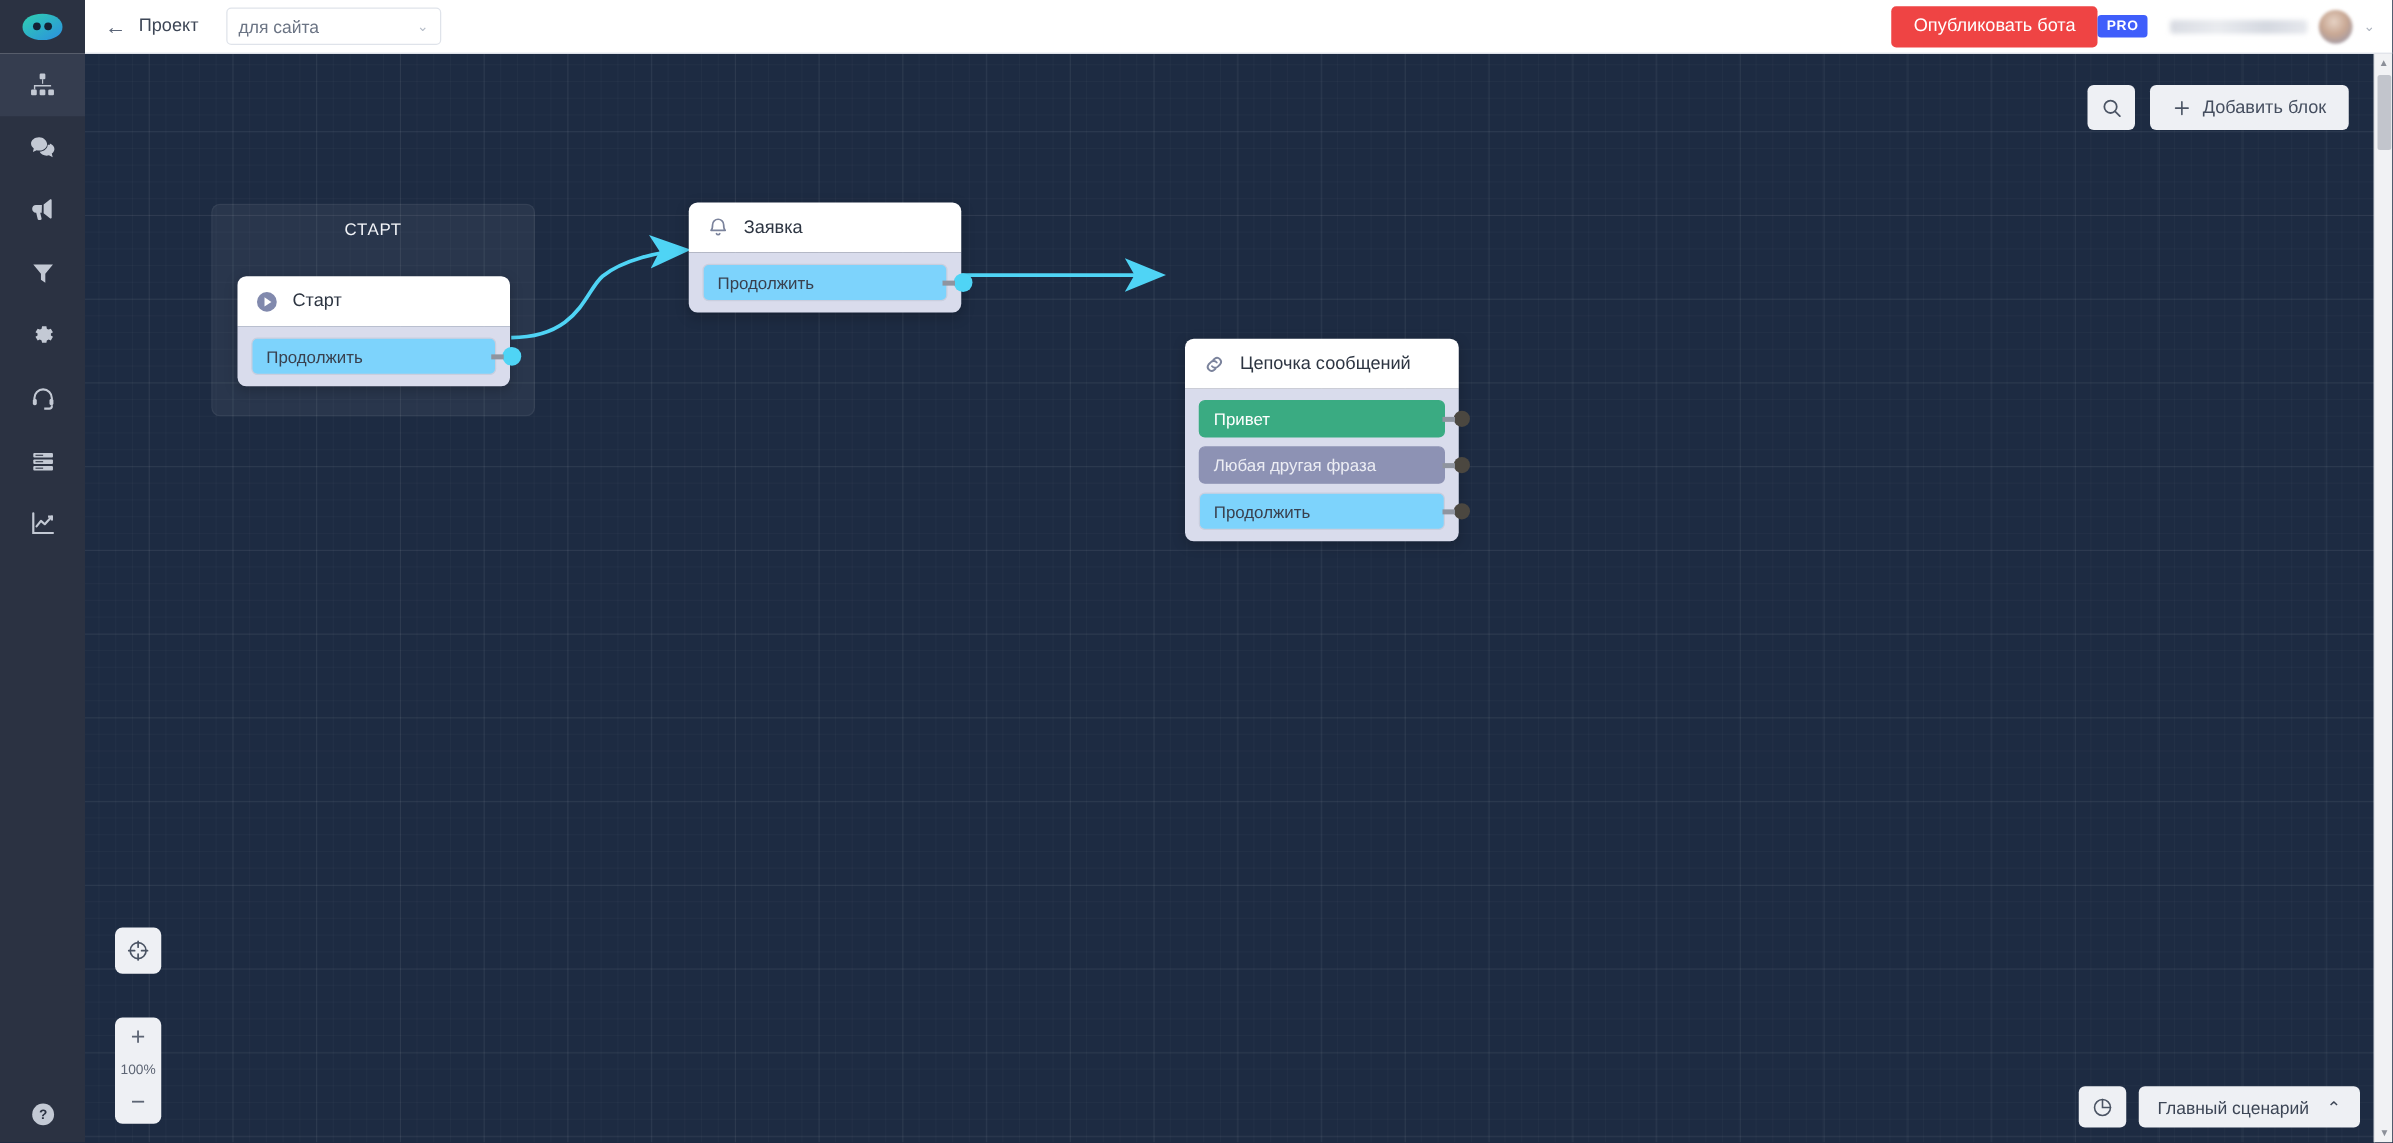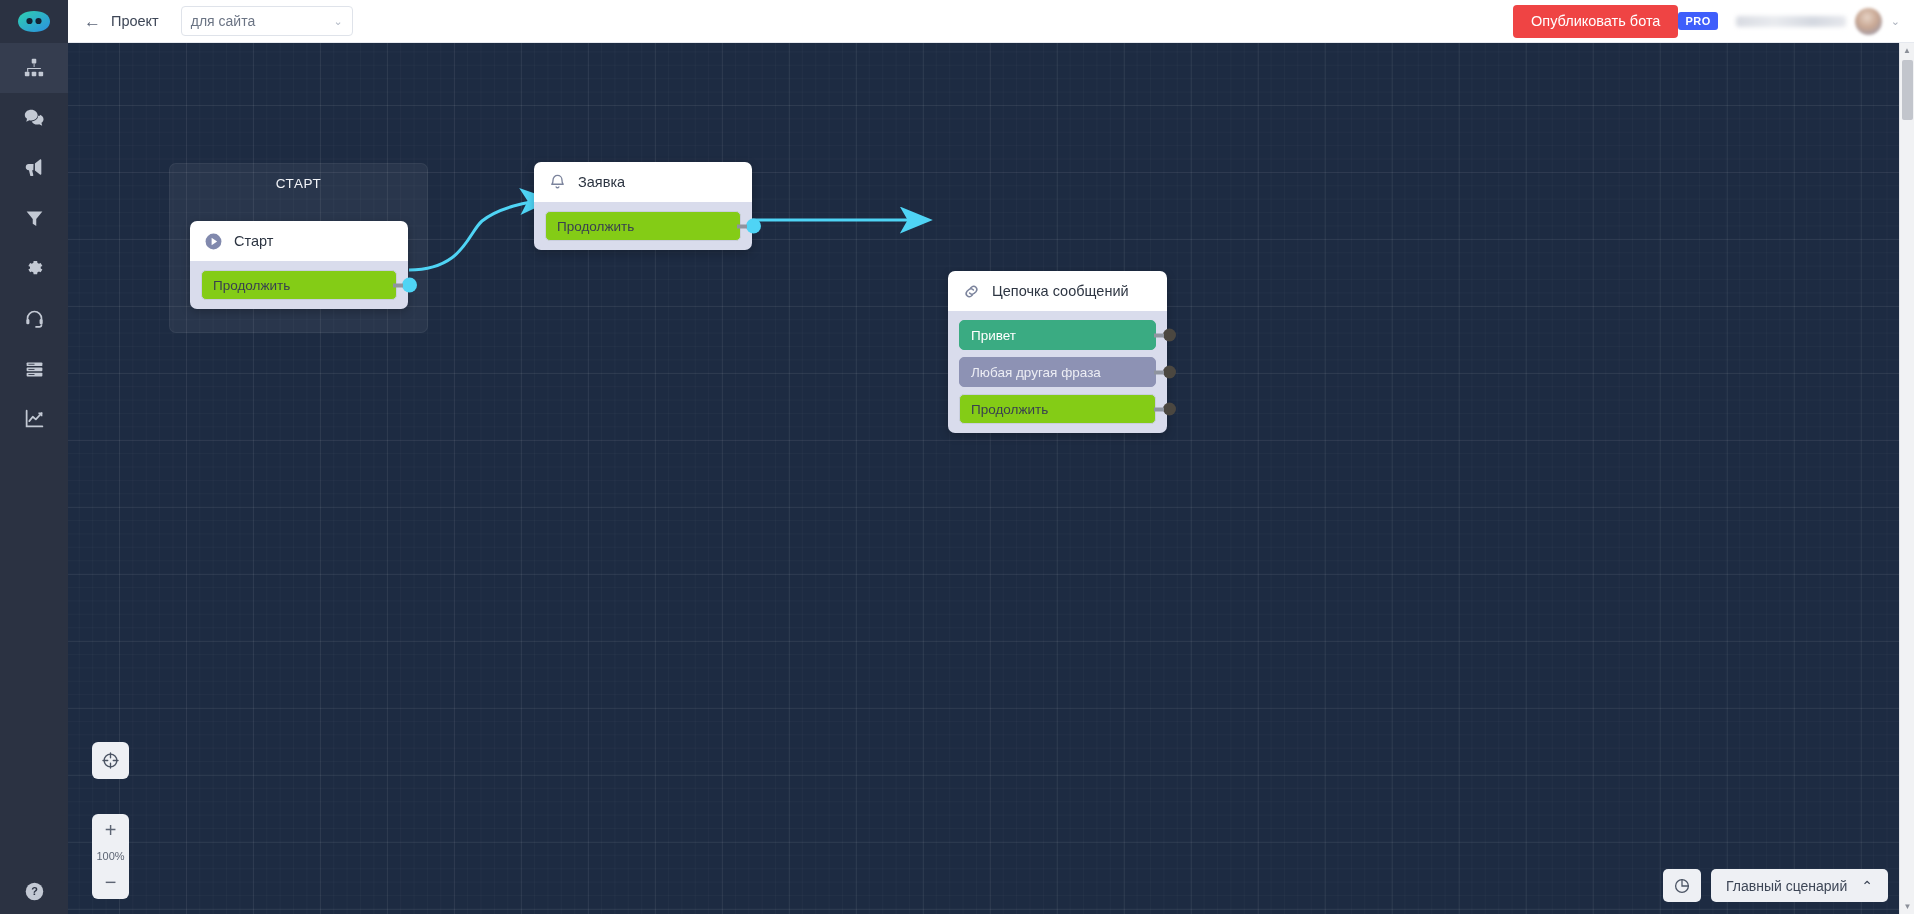--- a/index.html
+++ b/index.html
@@ -154,21 +154,21 @@
   }
   .node-title { font-size: 14.5px; color: #2d3542; white-space: nowrap; }
   .node-body {
     background: #d9dcec; border-radius: 0 0 7px 7px; padding: 9px 11px;
     display: flex; flex-direction: column; gap: 7px;
   }
   .chip {
     height: 30px; border-radius: 5px; display: flex; align-items: center;
     padding: 0 11px; font-size: 13.5px; position: relative;
   }
-  .chip.plain { background: #84cc16; border: 1px solid #c9cede; color: #39414f; }
+  .chip.plain { background: #7dd3fc; border: 1px solid #c9cede; color: #39414f; }
   .chip.green { background: #3aab82; color: #ffffff; border: 1px solid #3aab82;}
   .chip.purple { background: #8d92b4; color: #ecedf4; border: 1px solid #8d92b4;}
 
   
   .port {
     position: absolute; right: -21px; top: 50%; transform: translateY(-50%);
     width: 13px; height: 13px; border-radius: 50%; background: #4b4740;
   }
   .port::before {
     content: ""; position: absolute; left: -9px; top: 50%;
@@ -330,21 +330,21 @@
         <span class="node-title">Старт</span>
       </div>
       <div class="node-body">
         <div class="chip plain">
           <span>Продолжить</span>
           <span class="port active"></span>
         </div>
       </div>
     </div>
 
-    <div class="node" style="left:466px; top:119px; width:218px; z-index:8;">
+    <div class="node" style="left:483px; top:119px; width:218px; z-index:8;">
       <div class="node-head">
         <svg width="19" height="19" viewBox="0 0 24 24" fill="none" stroke="#7b839c" stroke-width="1.7">
           <path d="M12 3a5.6 5.6 0 00-5.6 5.6c0 4.3-1.6 5.6-1.6 5.6h14.4s-1.6-1.3-1.6-5.6A5.6 5.6 0 0012 3z" stroke-linejoin="round"></path>
           <path d="M10.3 17.6a1.9 1.9 0 003.4 0" stroke-linecap="round"></path>
         </svg>
         <span class="node-title">Заявка</span>
       </div>
       <div class="node-body">
         <div class="chip plain">
           <span>Продолжить</span>
@@ -370,20 +370,34 @@
           <span>Любая другая фраза</span>
           <span class="port"></span>
         </div>
         <div class="chip plain">
           <span>Продолжить</span>
           <span class="port"></span>
         </div>
       </div>
     </div>
 
+    <div class="canvas-tools">
+      <button class="search-btn">
+        <svg width="17" height="17" viewBox="0 0 24 24" fill="none" stroke="#4b5464" stroke-width="2">
+          <circle cx="10.5" cy="10.5" r="7"></circle>
+          <path d="M15.6 15.6L21 21" stroke-linecap="round"></path>
+        </svg>
+      </button>
+      <button class="addblock-btn">
+        <svg width="15" height="15" viewBox="0 0 24 24" stroke="#4b5464" stroke-width="2.1" stroke-linecap="round">
+          <path d="M12 4v16M4 12h16"></path>
+        </svg>
+        <span>Добавить блок</span>
+      </button>
+    </div>
 
     <button class="fit-btn">
       <svg width="19" height="19" viewBox="0 0 24 24" fill="none" stroke="#4b5464" stroke-width="1.7">
         <circle cx="12" cy="12" r="8"></circle>
         <path d="M12 2.5v6M12 15.5v6M2.5 12h6M15.5 12h6" stroke-linecap="round"></path>
       </svg>
     </button>
 
     <div class="zoom-stack">
       <button class="zoom-btn">+</button>

